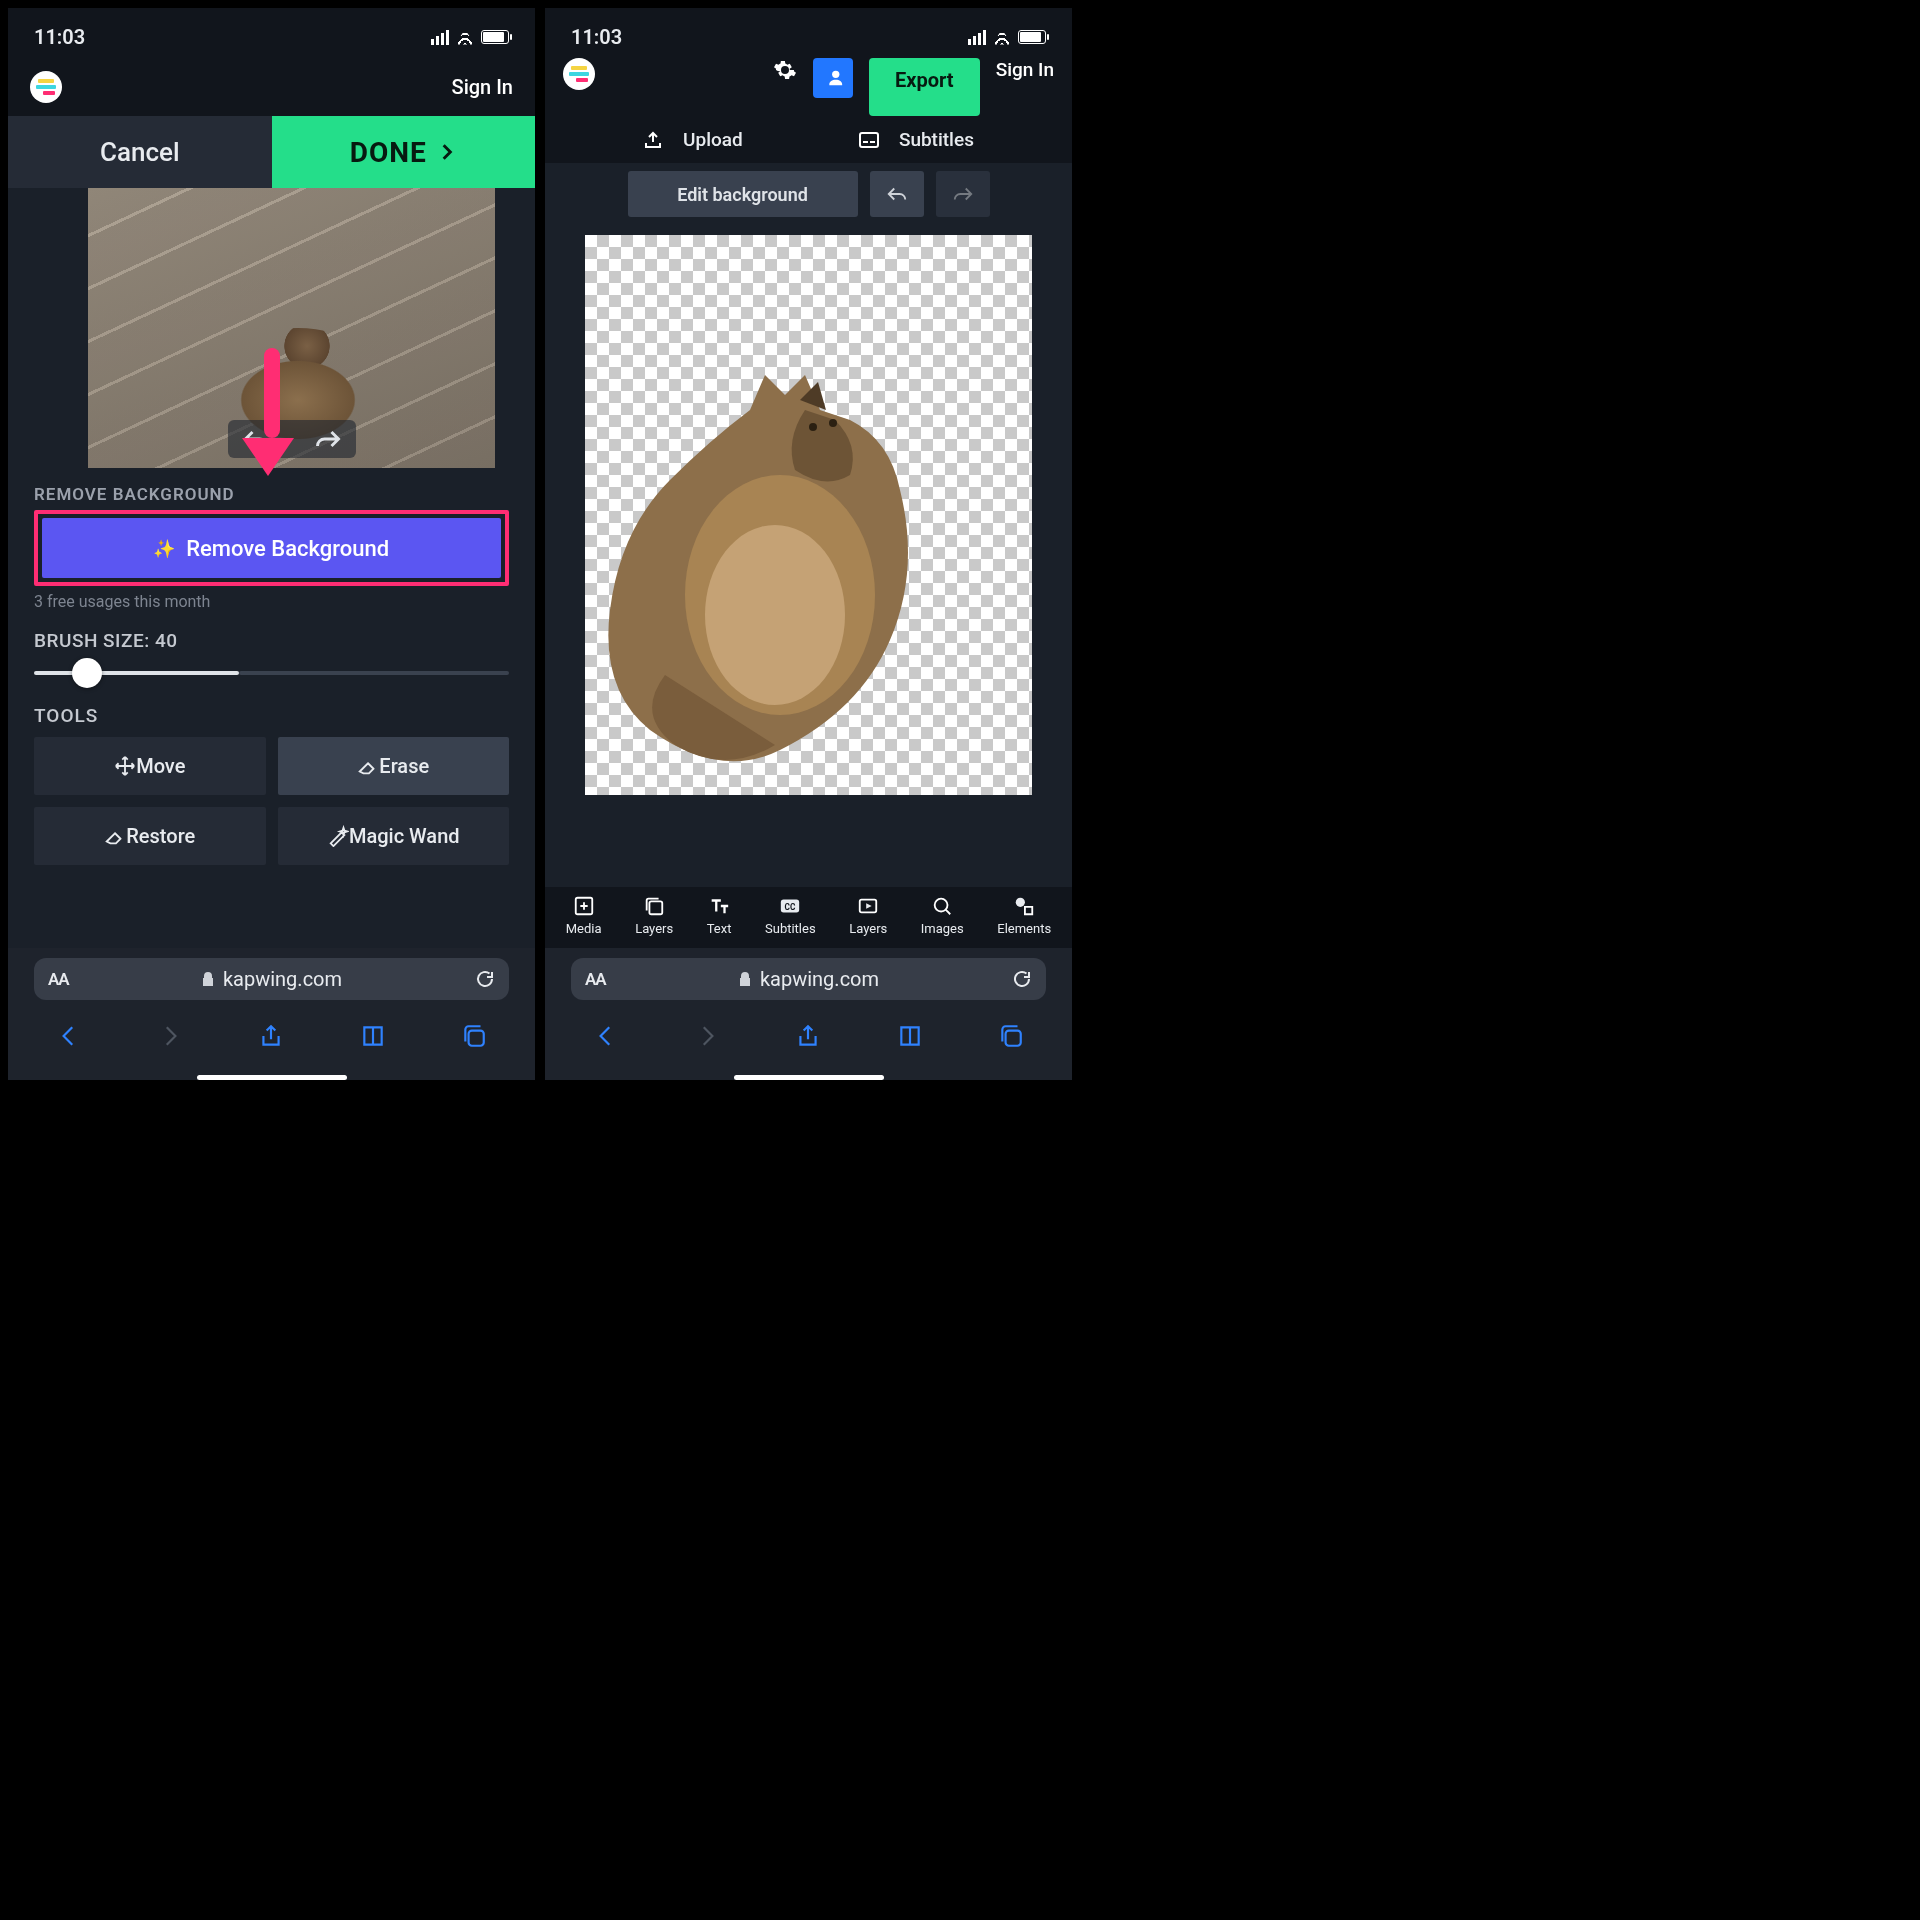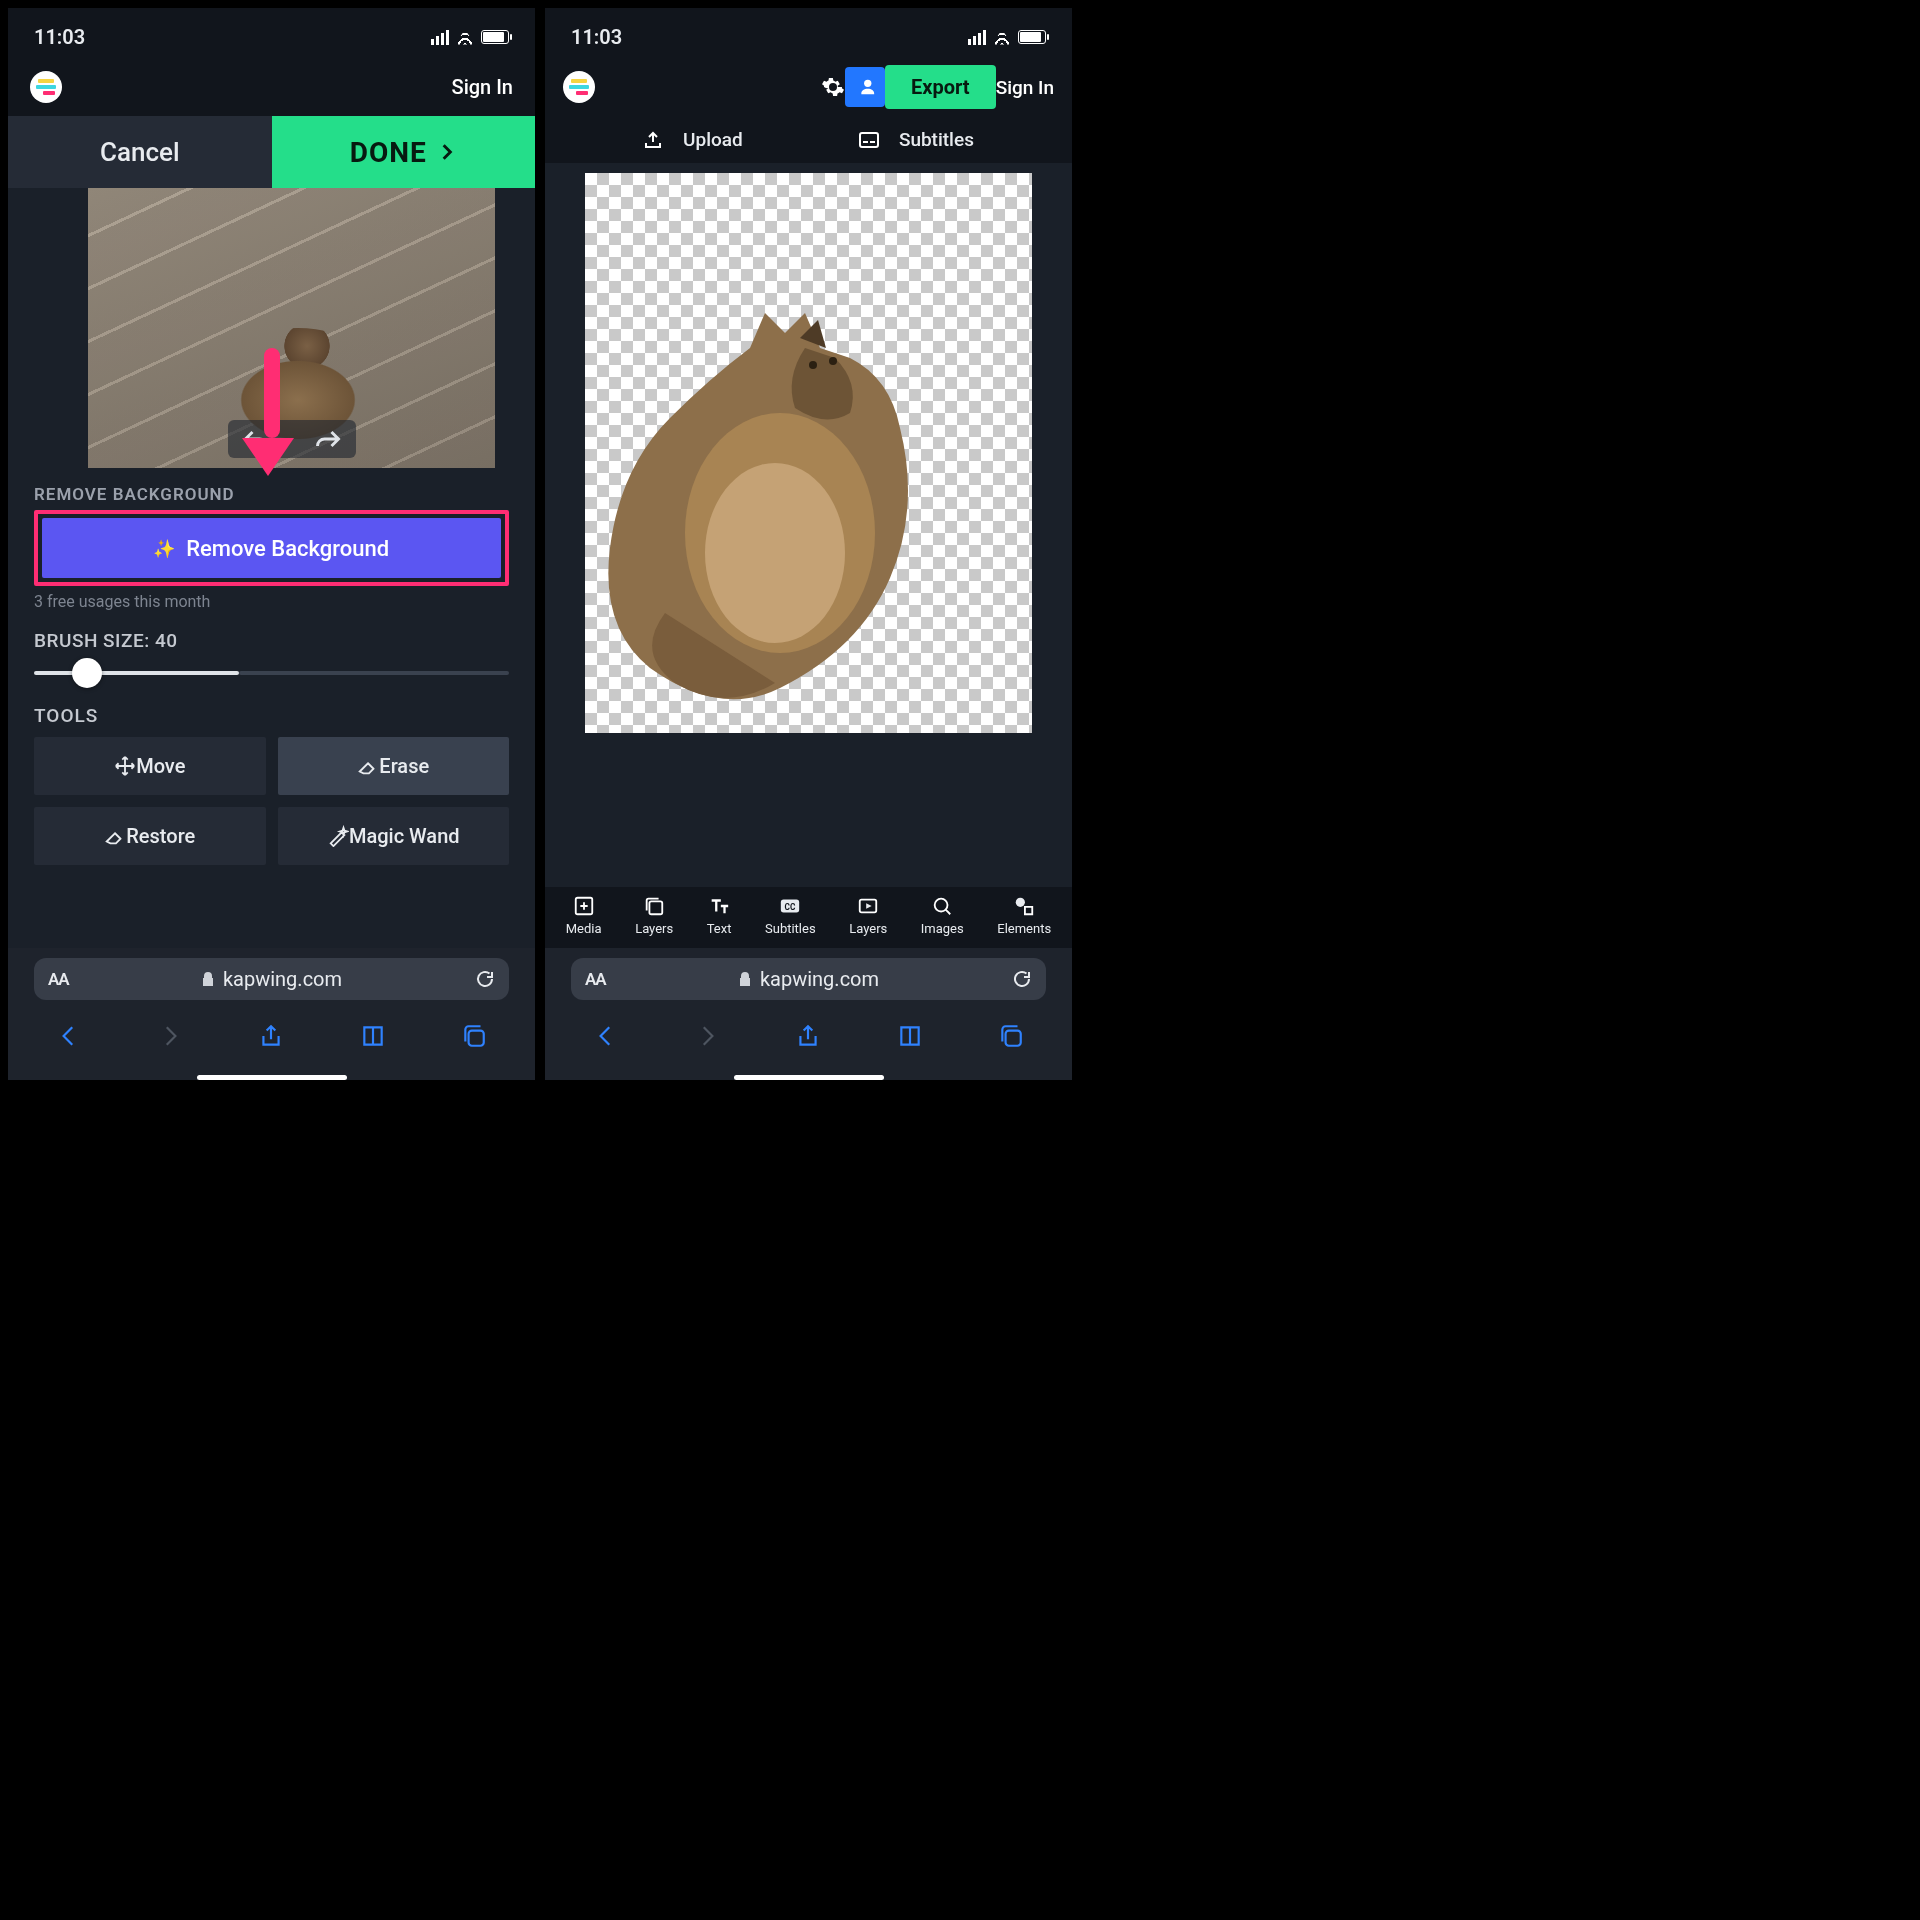--- a/index.html
+++ b/index.html
@@ -60,21 +60,21 @@
   .slider{position:relative;height:22px}
   .slider .track{position:absolute;top:9px;left:0;right:270px;height:4px;background:#dfe3e8;border-radius:2px}
   .slider .track2{position:absolute;top:9px;left:calc(100% - 270px);right:0;height:4px;background:#3a424f;border-radius:2px}
   .slider .thumb{position:absolute;top:-4px;left:38px;width:30px;height:30px;background:#fff;border-radius:50%;box-shadow:0 1px 4px rgba(0,0,0,.4)}
   .tools-label{font-size:19px;letter-spacing:1px;color:#c5c9d0;margin:20px 0 10px;font-weight:500}
   .toolgrid{display:grid;grid-template-columns:1fr 1fr;gap:12px}
   .toolbtn{background:var(--panel2);height:58px;display:flex;align-items:center;justify-content:center;gap:0;font-size:20px;font-weight:500;border-radius:2px}
   .toolbtn.active{background:var(--panel3)}
   .toolbtn svg{width:22px;height:22px;fill:none;stroke:#e8ebef;stroke-width:2}
   
-  .r-hdr{display:flex;align-items:center;gap:0;padding:0 18px;height:58px;background:#11151c}
+  .r-hdr{display:flex;gap:16px;padding:0 18px;height:58px;background:#11151c}
   .gear{width:24px;height:24px;margin-left:auto}
   .addp{width:40px;height:40px;background:#2277ff;border-radius:4px;display:flex;align-items:center;justify-content:center}
   .export{background:var(--green);color:#071a10;font-weight:700;font-size:20px;padding:10px 26px;border-radius:4px}
   .r-tabs{display:flex;justify-content:space-around;padding:12px 40px;background:#11151c;font-size:19px;font-weight:500}
   .r-tabs .tab{display:flex;gap:20px;align-items:center}
   .r-tabs svg{width:20px;height:18px;fill:#fff}
   .r-edit{display:flex;gap:12px;padding:8px 24px;justify-content:center;background:var(--panel)}
   .eb-btn{background:var(--panel3);height:46px;border-radius:3px;display:flex;align-items:center;justify-content:center;font-size:18px;font-weight:600;color:#dfe3e8}
   .eb-main{flex:1;max-width:230px}
   .eb-sm{width:54px}
@@ -273,20 +273,33 @@
         <span>Upload</span>
       </div>
       <div class="tab">
         <svg viewBox="0 0 20 16">
             <rect x="1" y="1" width="18" height="14" rx="2" fill="none" stroke="#fff" stroke-width="2"></rect>
             <path d="M4 10h5M11 10h5" stroke="#fff" stroke-width="2"></path>
           </svg>
         <span>Subtitles</span>
       </div>
     </div>
+    <div class="r-edit">
+      <div class="eb-btn eb-main">Edit background</div>
+      <div class="eb-btn eb-sm">
+          <svg viewBox="0 0 24 18">
+            <path d="M9 3 3 9l6 6M3 9h12a6 6 0 0 1 6 6"></path>
+          </svg>
+        </div>
+      <div class="eb-btn eb-sm eb-disabled">
+          <svg viewBox="0 0 24 18">
+            <path d="M15 3l6 6-6 6M21 9H9a6 6 0 0 0-6 6"></path>
+          </svg>
+        </div>
+    </div>
     <div class="canvas">
       <div class="cat2">
         <svg viewBox="0 0 360 400">
             <path d="M180 30 l20 -20 l15 35 l30 10 q40 20 50 70 q20 80 -10 150 q-30 70 -110 110 q-60 30 -130 -20 q-50 -40 -40 -120 q10 -80 60 -130 q40 -40 80 -70 l15 -35 z" fill="#8d6f4a"></path>
             <path d="M200 45 q-20 30 -10 60 q30 20 55 5 q10 -30 -15 -55 z" fill="#6d5436"></path>
             <ellipse cx="175" cy="230" rx="95" ry="120" fill="#a88453"></ellipse>
             <ellipse cx="170" cy="250" rx="70" ry="90" fill="#c5a275"></ellipse>
             <path d="M60 310 q-30 40 10 70 q50 30 100 0" fill="#7a5d3c"></path>
             <path d="M195 35 l18 -18 l8 28 z" fill="#4e3b26"></path>
             <circle cx="208" cy="62" r="4" fill="#2b2012"></circle>

